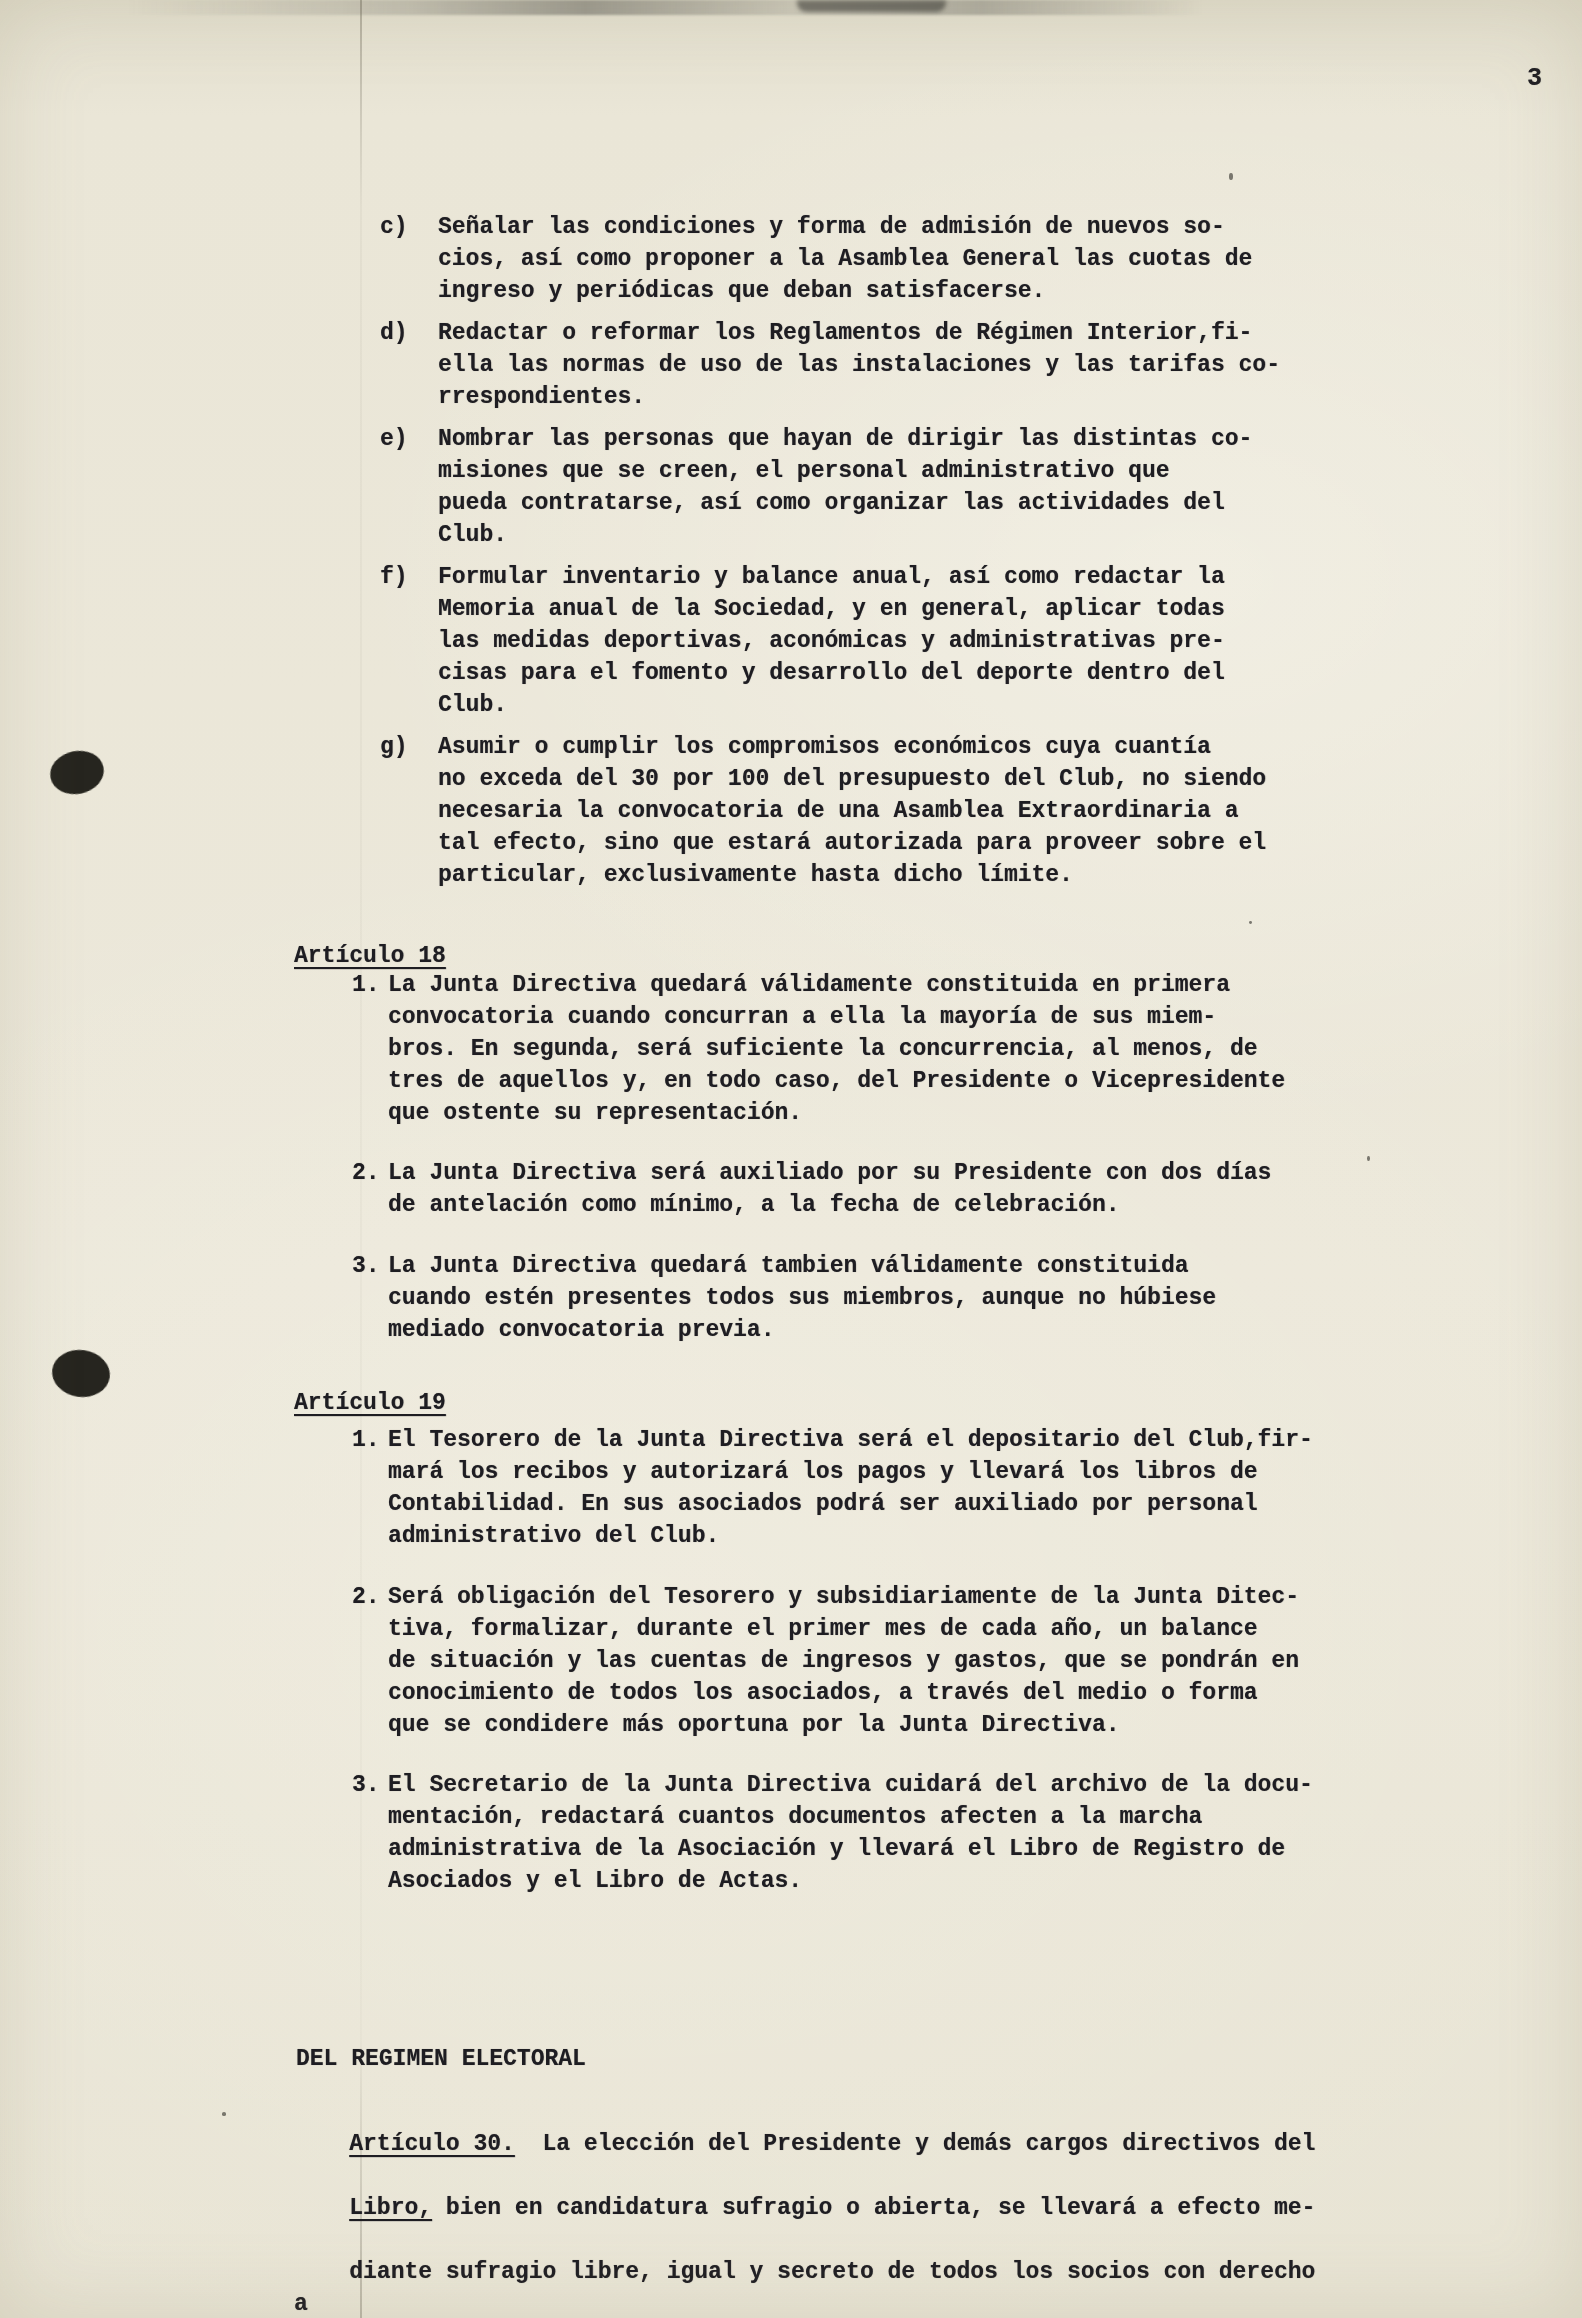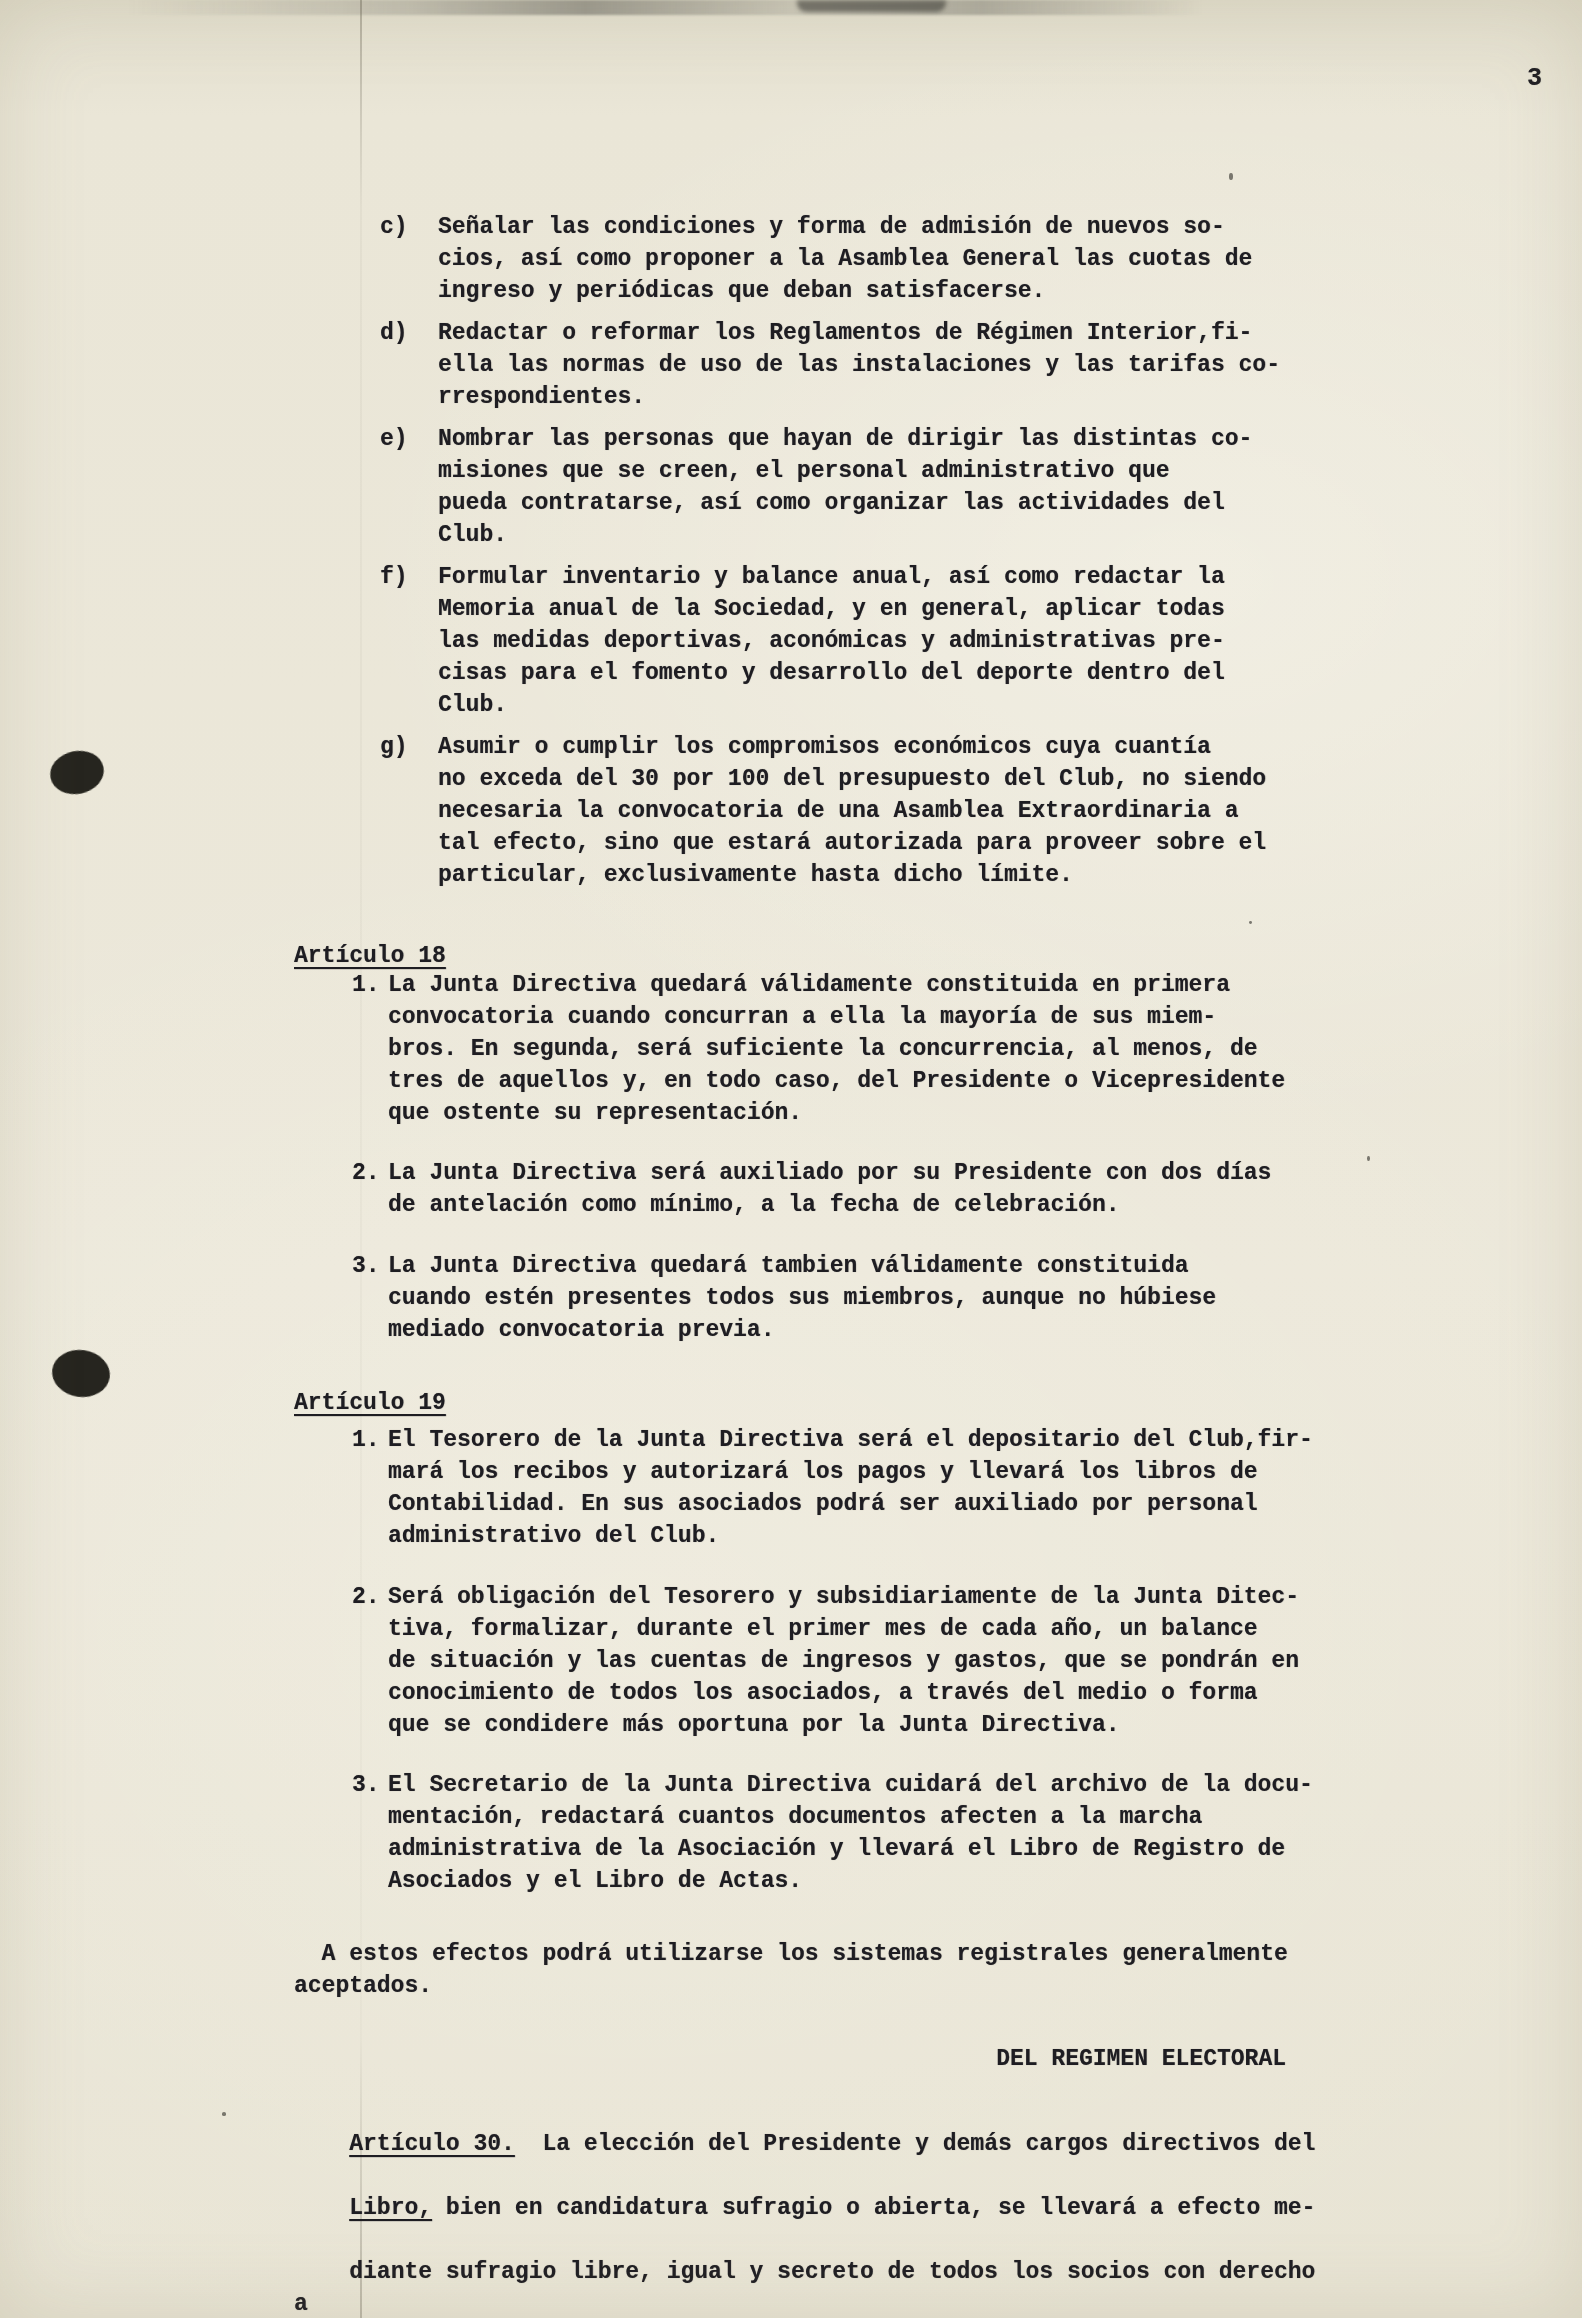--- a/index.html
+++ b/index.html
@@ -46,21 +46,21 @@
   .pagenum{position:absolute;top:63px;left:1527px;font-size:25px;}
 
   .litem{position:absolute;left:380px;display:flex;}
   .litem .lbl{flex:0 0 58px;}
   .nitem{position:absolute;left:352px;display:flex;}
   .nitem .lbl{flex:0 0 36px;}
   .txt{white-space:pre-wrap;width:988px;}
 
   .art-heading{position:absolute;left:294px;text-decoration:underline;text-underline-offset:4.7px;}
   .closing{position:absolute;left:294px;white-space:pre-wrap;}
-  .section-heading{position:absolute;left:284px;width:1002px;text-align:right;}
+  .section-heading{position:absolute;left:296px;width:1002px;text-align:left;}
   .para20{position:absolute;left:294px;white-space:pre-wrap;width:1044px;}
   .u{text-decoration:underline;text-underline-offset:4.7px;}
 
   
   #li-c{top:211px}#li-d{top:317px}#li-e{top:423px}#li-f{top:561px}#li-g{top:731px}
   #a18-h{top:940px}#a18-1{top:969px}#a18-2{top:1157px}#a18-3{top:1250px}
   #a19-h{top:1387px}#a19-1{top:1424px}#a19-2{top:1581px}#a19-3{top:1769px}
   #closing{top:1938px}
   #del-heading{top:2043px}
   #para20{top:2096px}
@@ -156,22 +156,20 @@
 que se condidere más oportuna por la Junta Directiva.</span>
   </div>
   <div class="nitem" id="a19-3">
     <span class="lbl">3.</span>
     <span class="txt">El Secretario de la Junta Directiva cuidará del archivo de la docu-
 mentación, redactará cuantos documentos afecten a la marcha
 administrativa de la Asociación y llevará el Libro de Registro de
 Asociados y el Libro de Actas.</span>
   </div>
 
-  <div class="closing" id="closing">  A estos efectos podrá utilizarse los sistemas registrales generalmente
-aceptados.</div>
 
   <div class="section-heading" id="del-heading">DEL REGIMEN ELECTORAL</div>
 
   <div class="para20" id="para20">
     <span class="u">Artículo 30.</span><span>  La elección del Presidente y demás cargos directivos del</span><br>
     <span class="u">Libro,</span><span> bien en candidatura sufragio o abierta, se llevará a efecto me-</span><br>
     <span>diante sufragio libre, igual y secreto de todos los socios con derecho a</span><br>
     
   </div>
 

